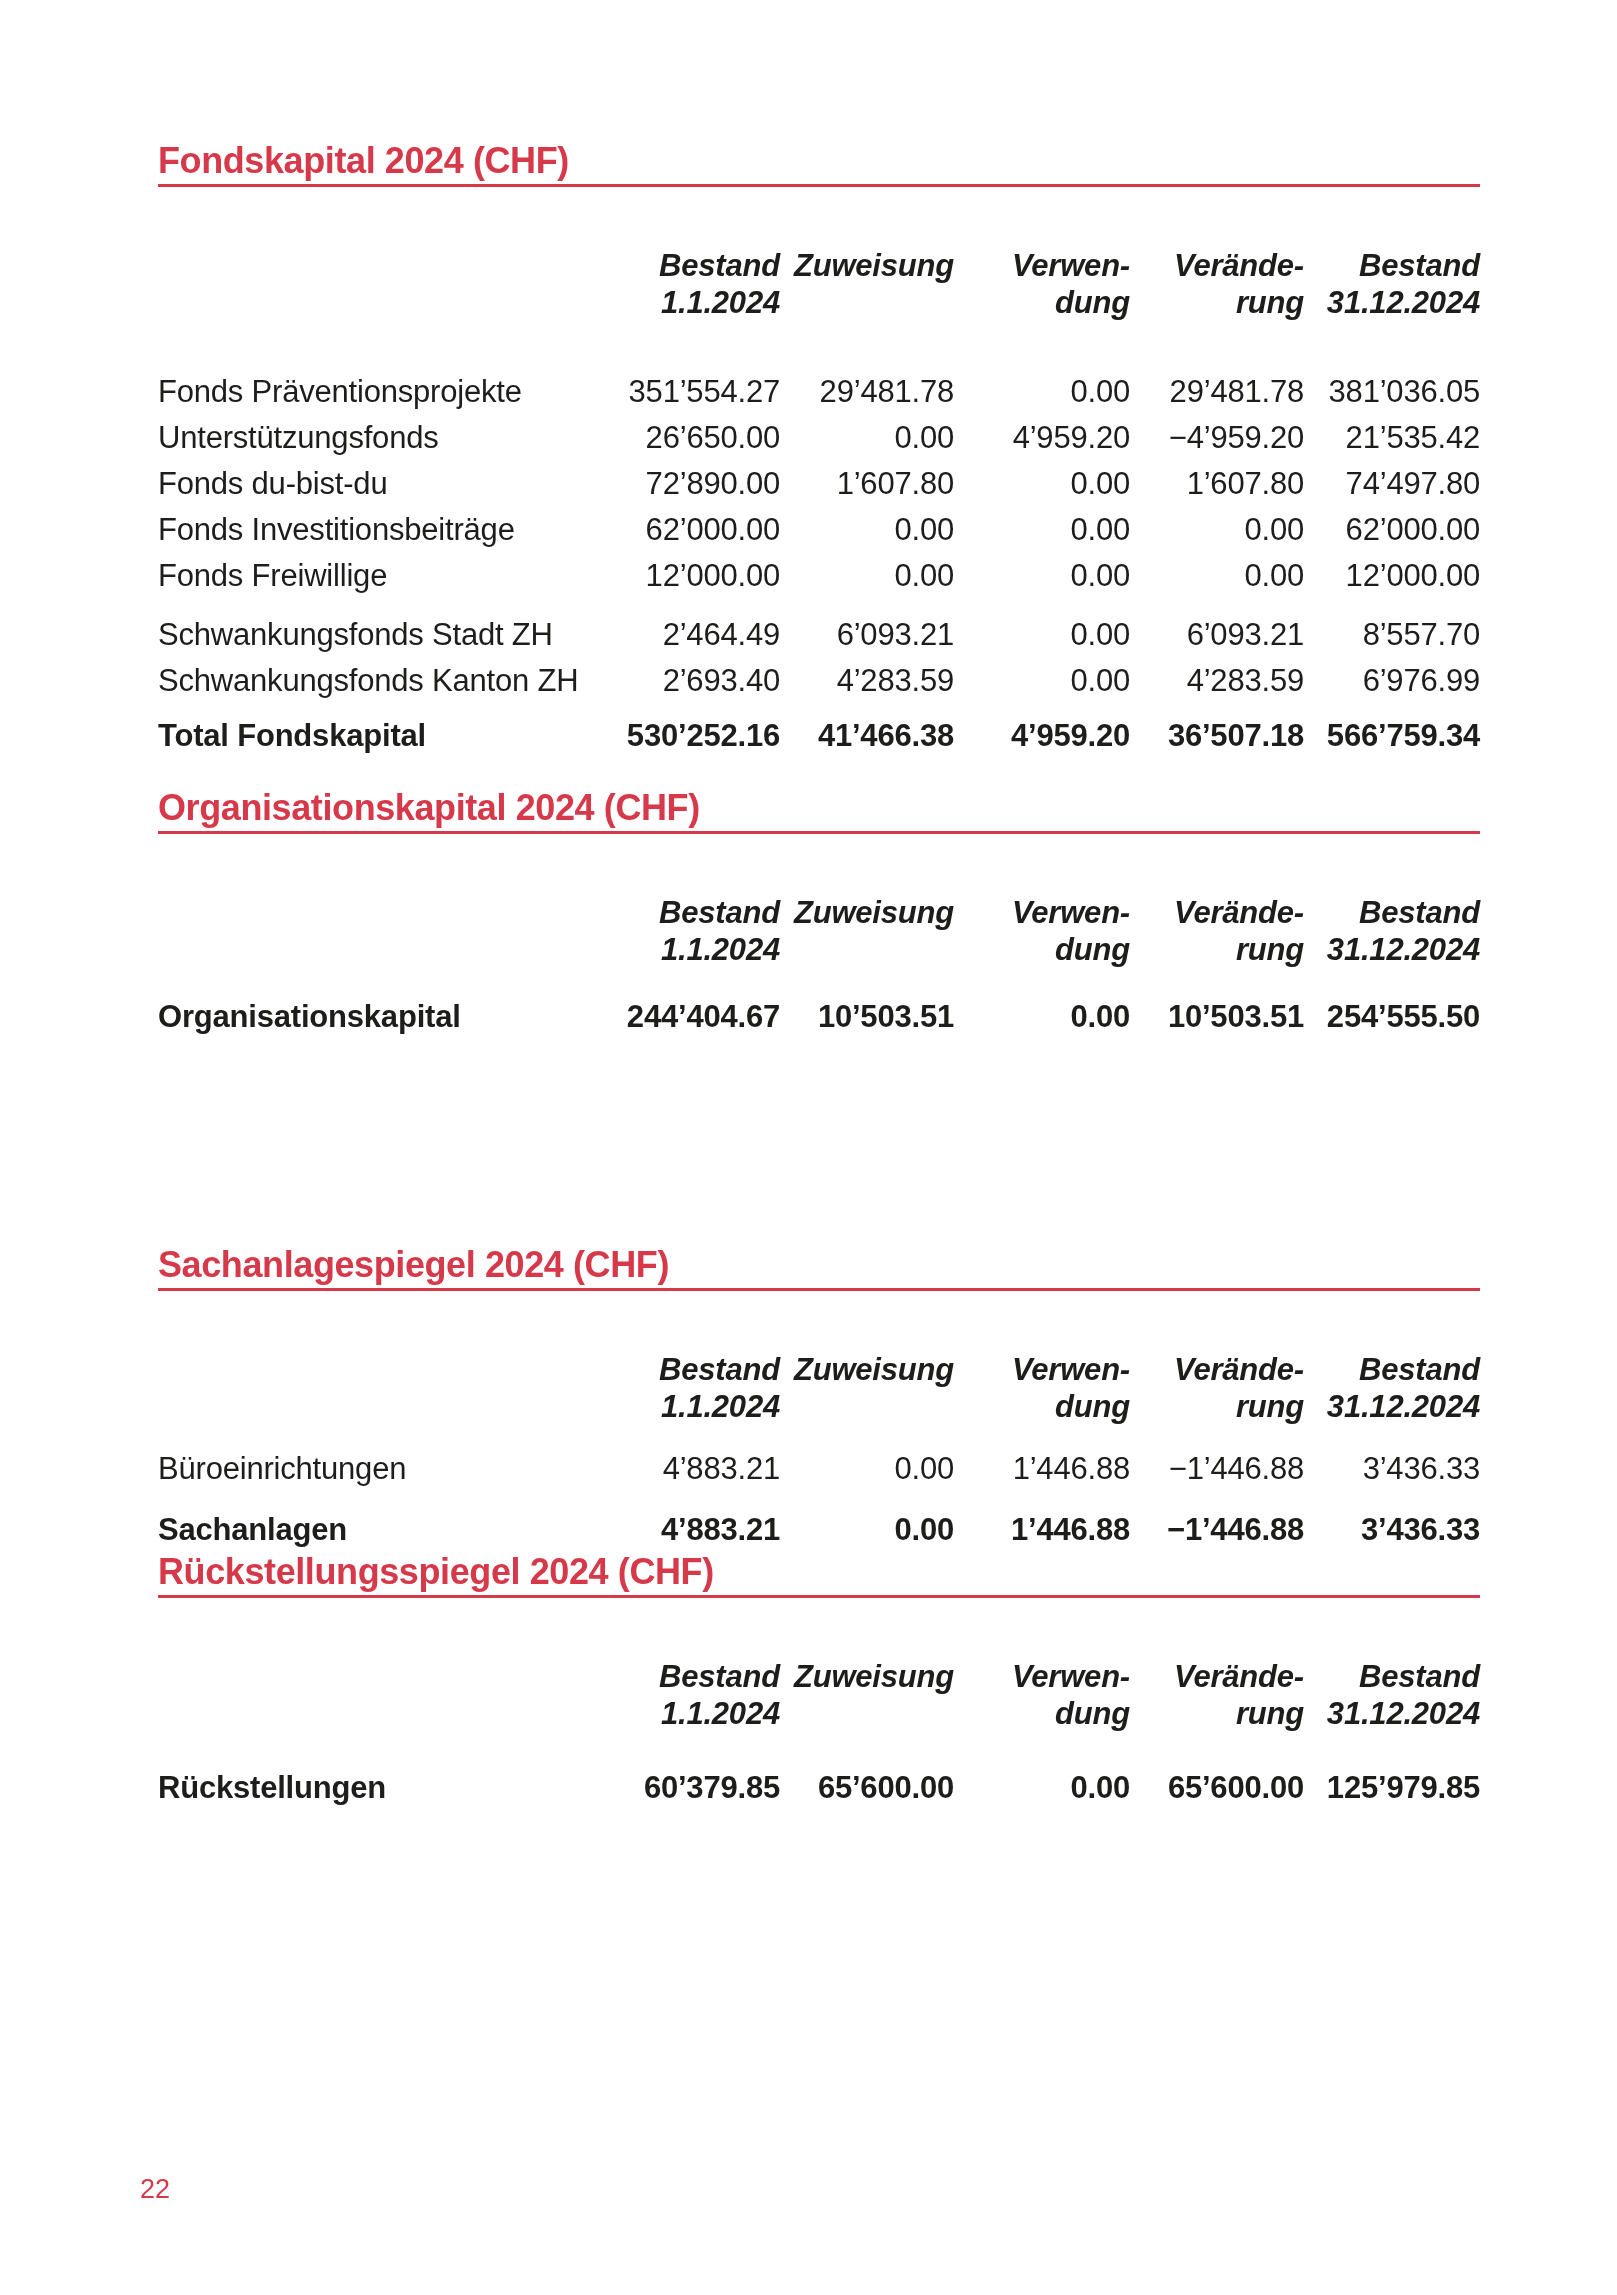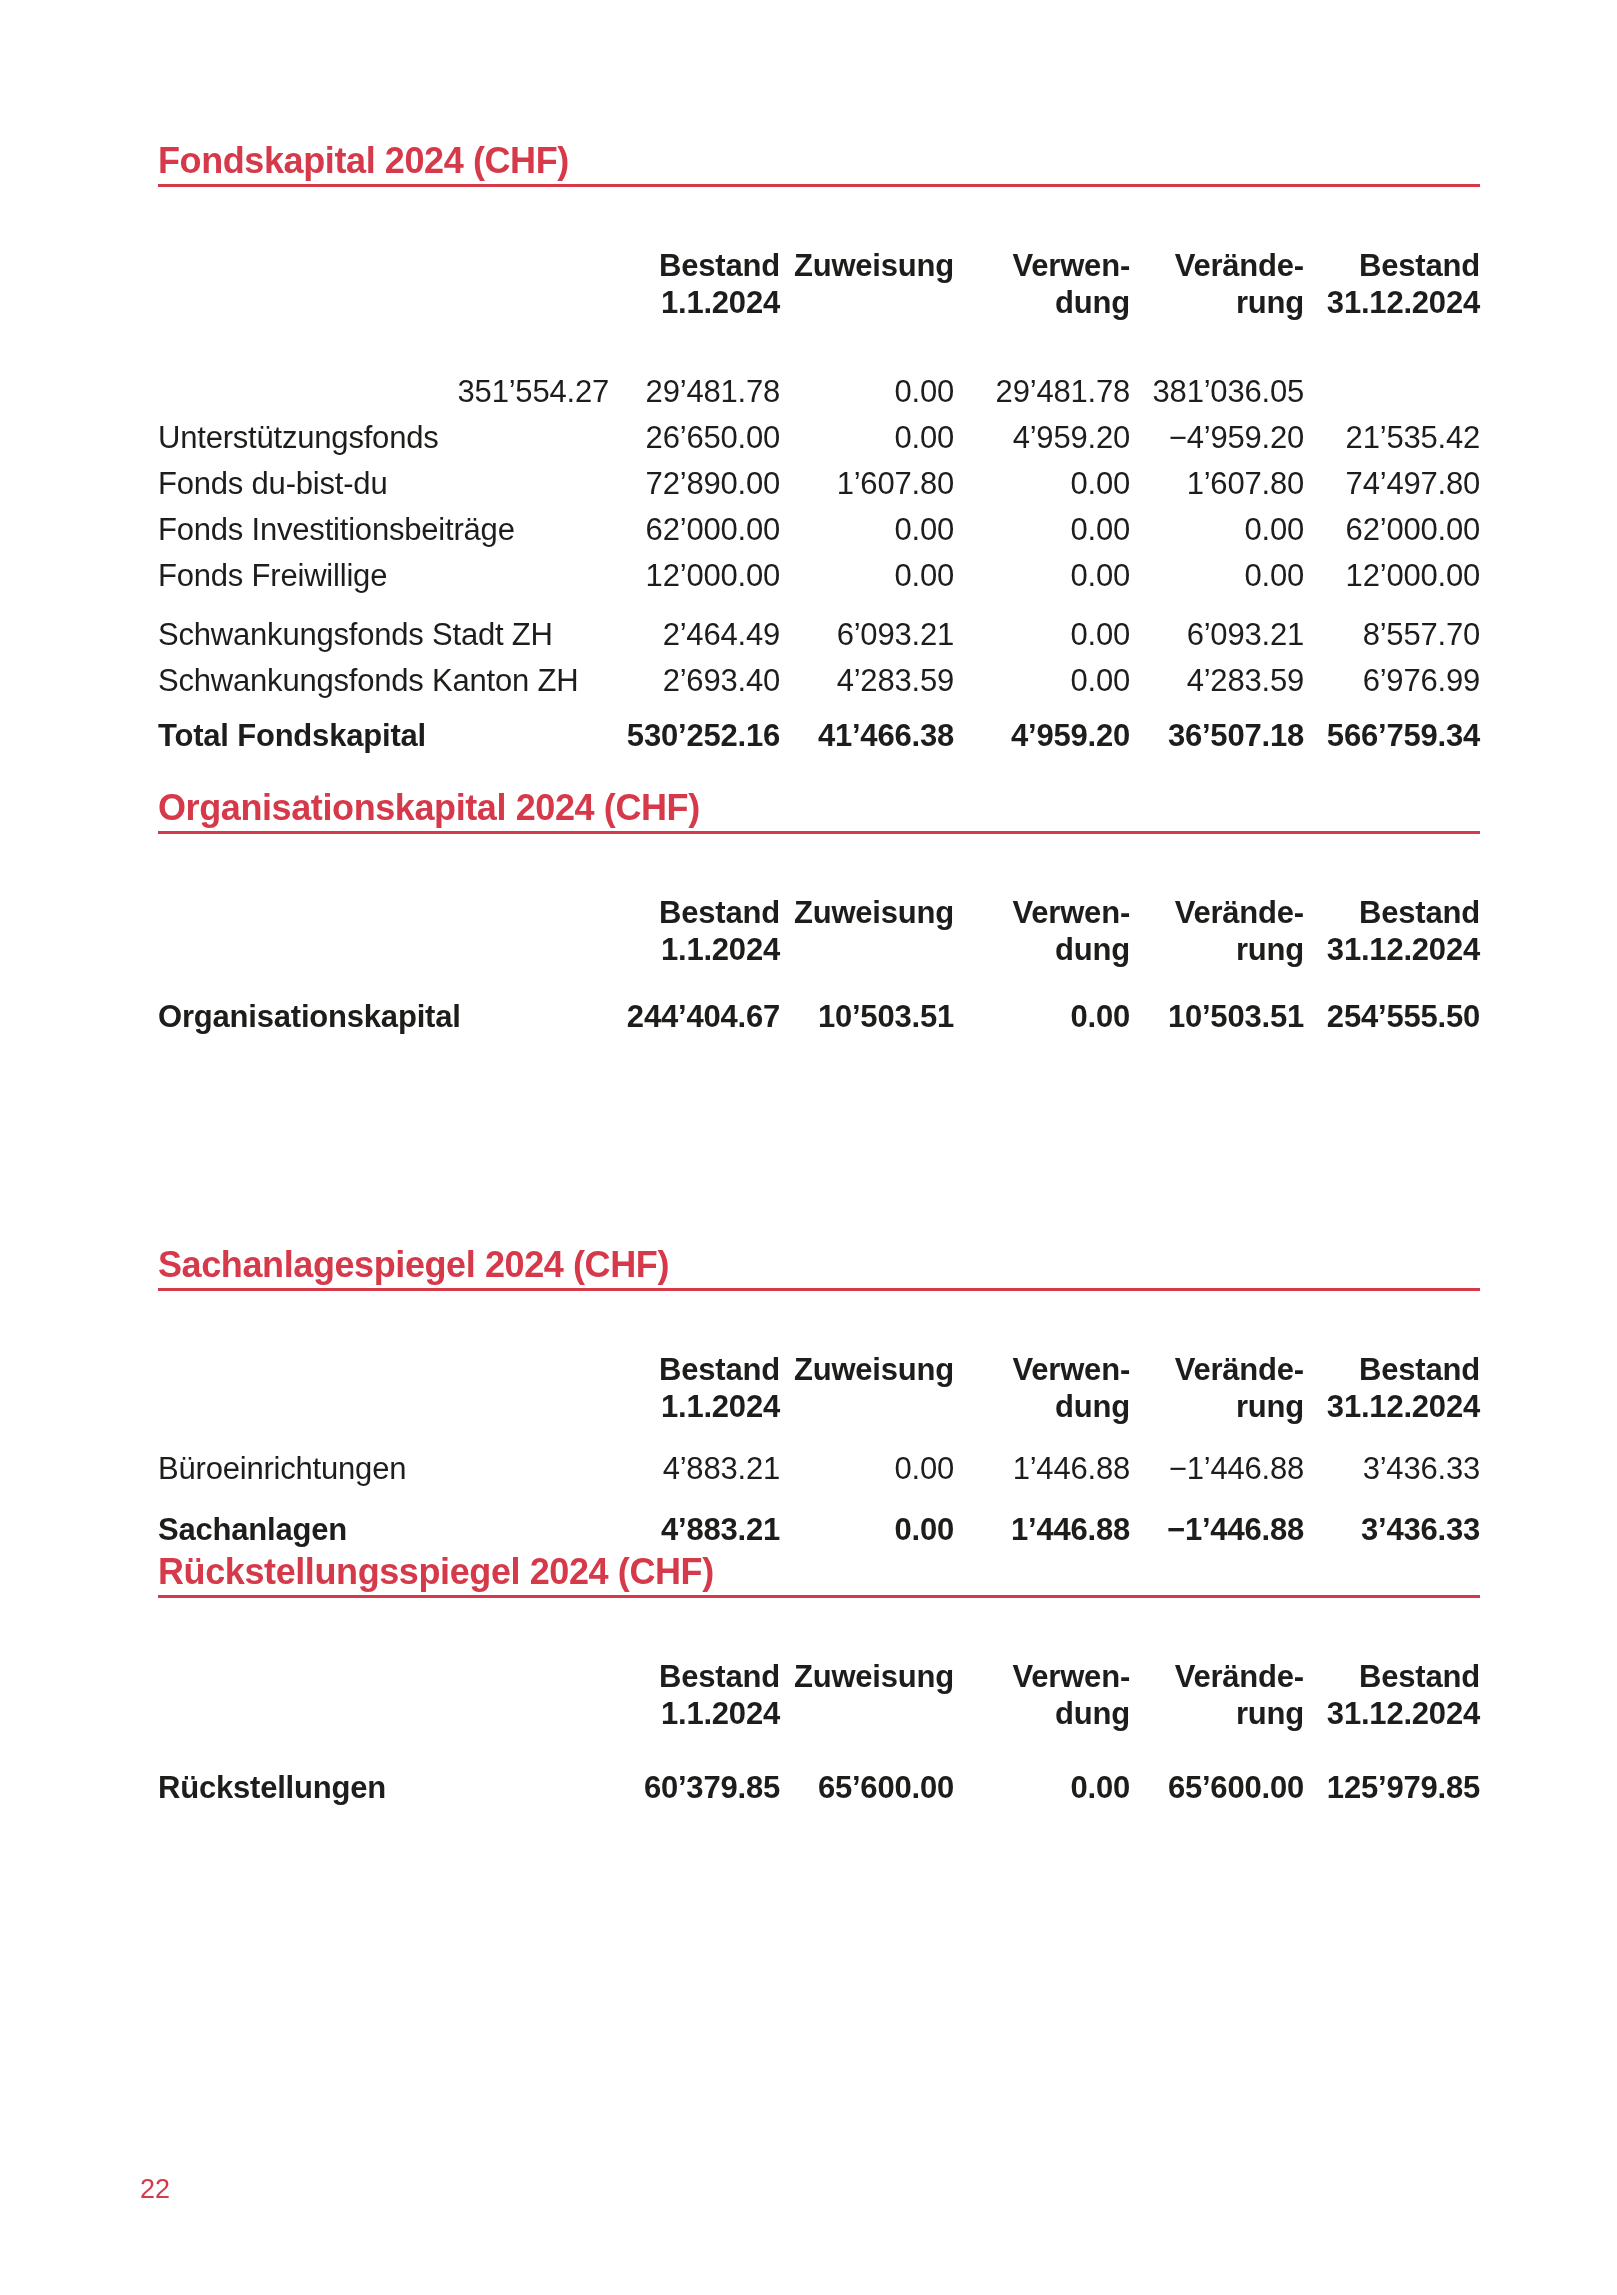--- a/index.html
+++ b/index.html
@@ -19,20 +19,21 @@
     color:var(--red);letter-spacing:-0.4px;
   }
   .rule{height:0;border-top:3.8px solid var(--red);margin-top:3.8px;}
   .grid{
     display:grid;
     grid-template-columns:451px 171px 174px 176px 174px 176px;
   }
   .thead{
     margin-top:60px;font-weight:700;font-size:31px;line-height:37px;
     letter-spacing:-0.2px;
+    font-style:italic;
   }
   .thead .num span{display:block;}
   .trow{font-size:31px;line-height:46px;letter-spacing:-0.2px;}
   .num{text-align:right;}
   .label{text-align:left;}
   .total{font-weight:700;}
   .pagenum{
     position:absolute;left:140px;top:2172px;
     font-size:27px;line-height:35px;color:var(--red);
   }
@@ -63,20 +64,21 @@
         <span>rung</span>
       </div>
     <div class="num">
         <span>Bestand</span>
         <span>31.12.2024</span>
       </div>
   </div>
 
   <div style="margin-top:48px">
     <div class="grid trow">
+      <div class="label">Fonds Präventionsprojekte</div>
       <div class="num">351’554.27</div>
       <div class="num">29’481.78</div>
       <div class="num">0.00</div>
       <div class="num">29’481.78</div>
       <div class="num">381’036.05</div>
     </div>
     <div class="grid trow">
       <div class="label">Unterstützungsfonds</div>
       <div class="num">26’650.00</div>
       <div class="num">0.00</div>

